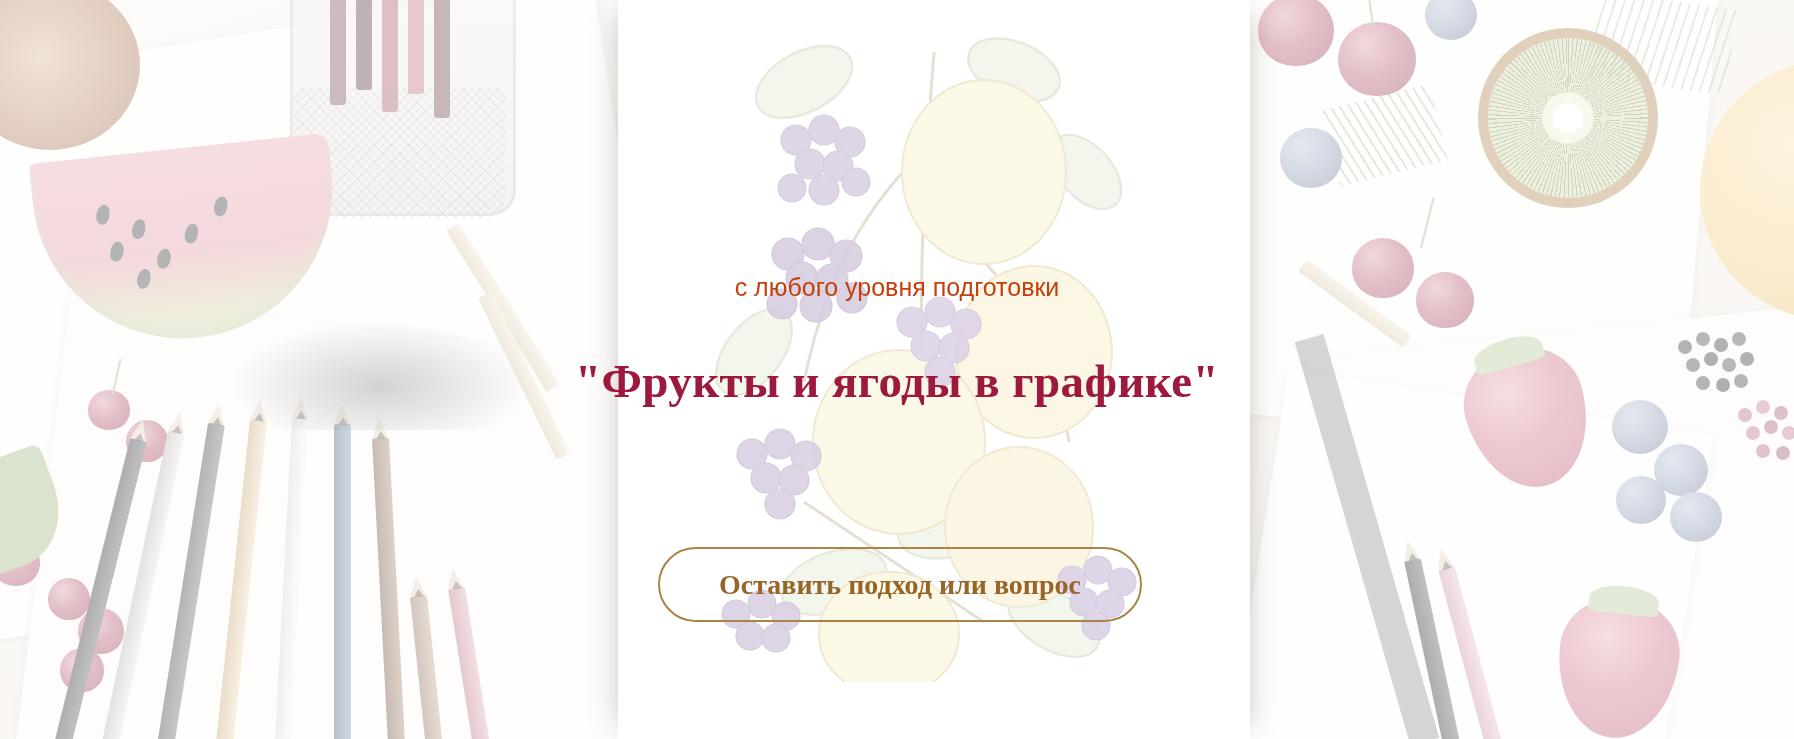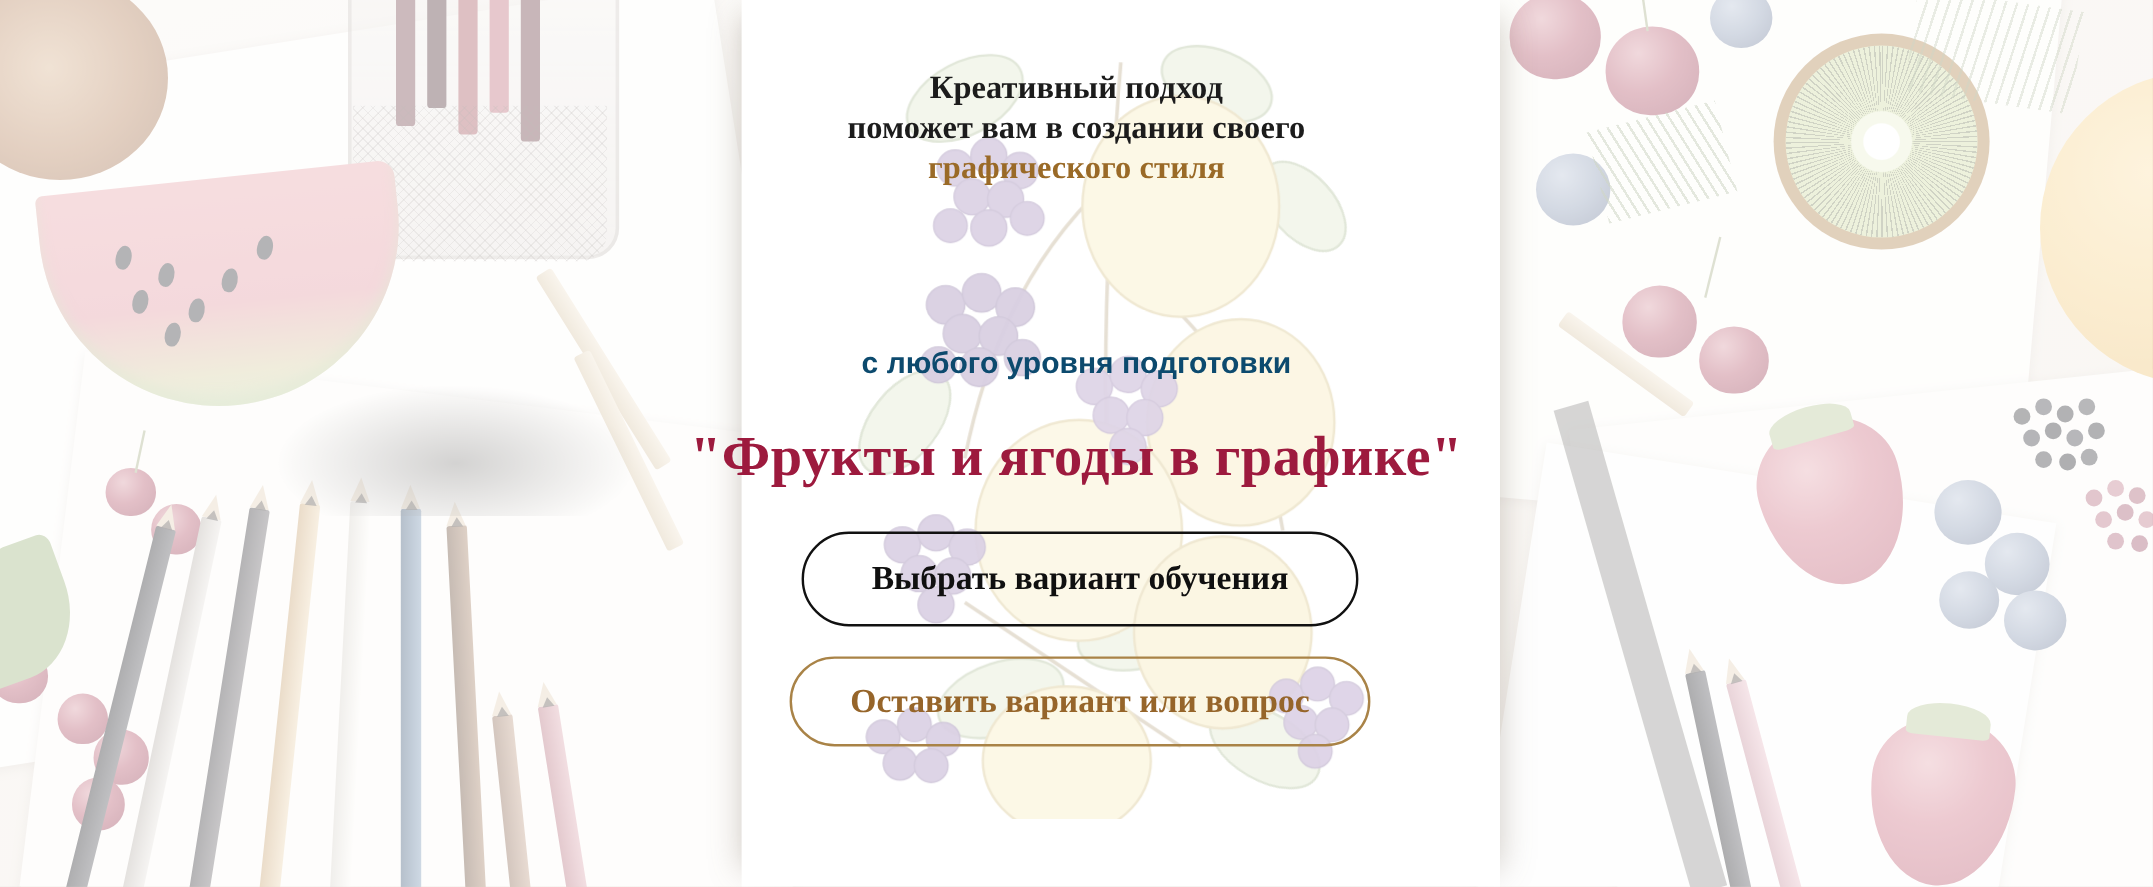--- a/index.html
+++ b/index.html
@@ -250,26 +250,26 @@
     top: 225px;
     font-family: "Liberation Sans", sans-serif;
     font-weight: bold;
     font-size: 25px;
     line-height: 34px;
     color: #1d1d1d;
   }
   .subtitle-2 {
     position: absolute;
     left: 0; right: 0;
-    top: 286px;
+    top: 270px;
     font-family: "Liberation Sans", sans-serif;
-    font-weight: bold;
+    font-weight: normal;
     font-size: 25px;
     line-height: 34px;
-    color: #0c4a6e;
+    color: #c2410c;
   }
 
   .maintitle {
     position: absolute;
     left: 0; right: 0;
     top: 352px;
     font-family: "Liberation Serif", serif;
     font-weight: bold;
     font-size: 47px;
     line-height: 58px;
@@ -518,28 +518,22 @@
           <circle cx="102" cy="594" r="14"></circle>
             <circle cx="66" cy="614" r="14"></circle>
           <circle cx="92" cy="616" r="14"></circle>
         </g>
       </g>
     </svg>
   </div>
 
   <div class="content">
 
-    <div class="headline">
-      <div>Креативный подход</div>
-      <div>поможет вам в создании своего</div>
-      <div class="accent">графического стиля</div>
-    </div>
 
     <div class="subtitle-2">с любого уровня подготовки</div>
 
     <div class="maintitle">"Фрукты и ягоды в графике"</div>
 
-    <div class="btn btn-primary">Выбрать вариант обучения</div>
-
-    <div class="btn btn-secondary">Оставить вариант или вопрос</div>
+
+    <div class="btn btn-secondary">Оставить подход или вопрос</div>
   </div>
 
 </div>
 
 </body></html>

